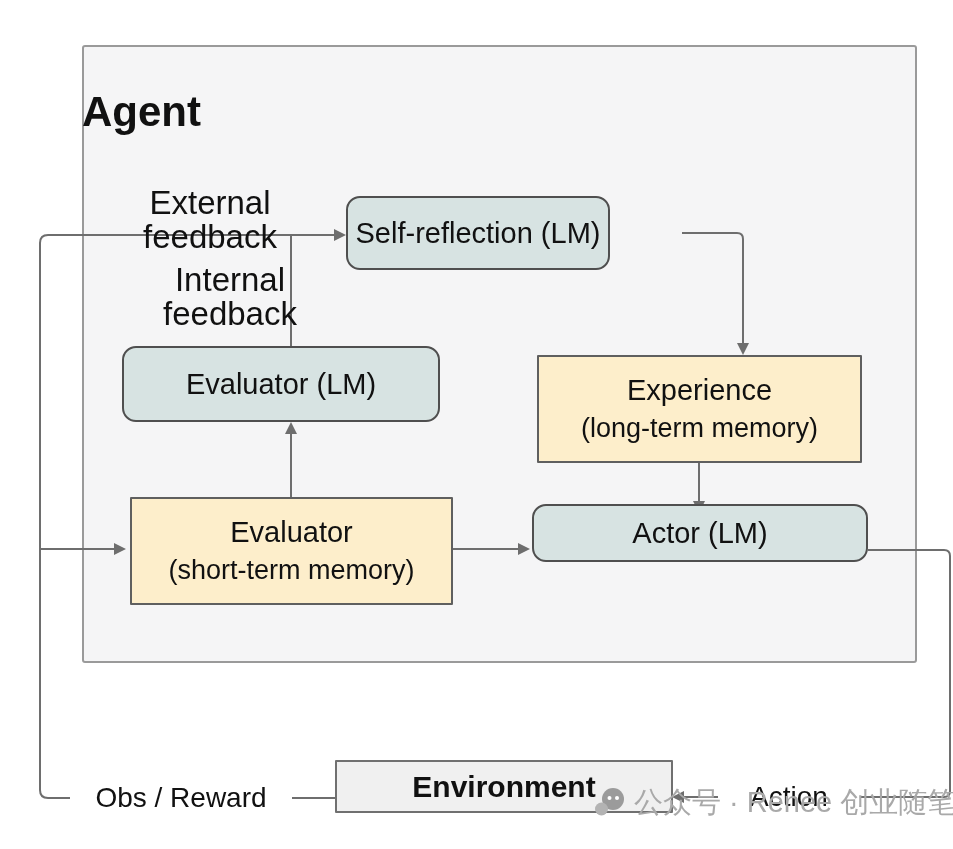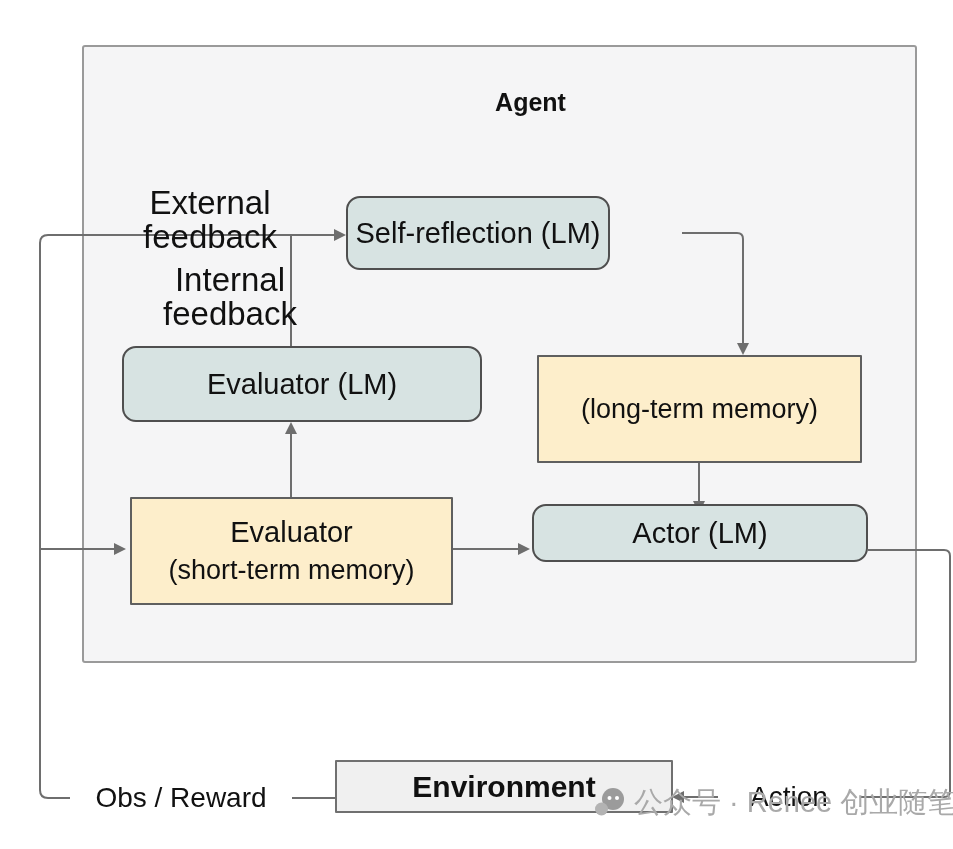--- a/index.html
+++ b/index.html
@@ -18,25 +18,23 @@
     width: 831px; height: 614px;
     background: #f5f5f6;
     border: 2px solid #9a9a9a;
     border-radius: 3px;
     z-index: 1;
   }
   .agent-title {
     position: absolute;
     left: 82px; top: 88px;
     width: 835px;
-    text-align: center;
-    font-size: 25px;
+    font-size: 42px;
     font-weight: bold;
     z-index: 3;
-    padding-left: 31px;
   }
   .edges {
     position: absolute;
     left: 0; top: 0;
     z-index: 2;
     pointer-events: none;
   }
   .node {
     position: absolute;
     display: flex;
@@ -130,25 +128,26 @@
       <polygon points="693,501 705,501 699,513"></polygon>
       <polygon points="518,543 518,555 530,549"></polygon>
       <polygon points="684,791 684,803 672,797"></polygon>
     </g>
   </svg>
 
   <div class="node box-blue" style="left:346px; top:196px; width:264px; height:74px;">
     <span>Self-reflection (LM)</span>
   </div>
 
-  <div class="node box-blue" style="left:122px; top:346px; width:360px; height:76px;">
+  <div class="node box-blue" style="left:122px; top:346px; width:318px; height:76px;">
     <span>Evaluator (LM)</span>
   </div>
 
   <div class="node box-yellow" style="left:537px; top:355px; width:325px; height:108px;">
+    <span>Experience</span>
     <span class="subtitle">(long-term memory)</span>
   </div>
 
   <div class="node box-yellow" style="left:130px; top:497px; width:323px; height:108px;">
     <span>Evaluator</span>
     <span class="subtitle">(short-term memory)</span>
   </div>
 
   <div class="node box-blue" style="left:532px; top:504px; width:336px; height:58px;">
     <span>Actor (LM)</span>

